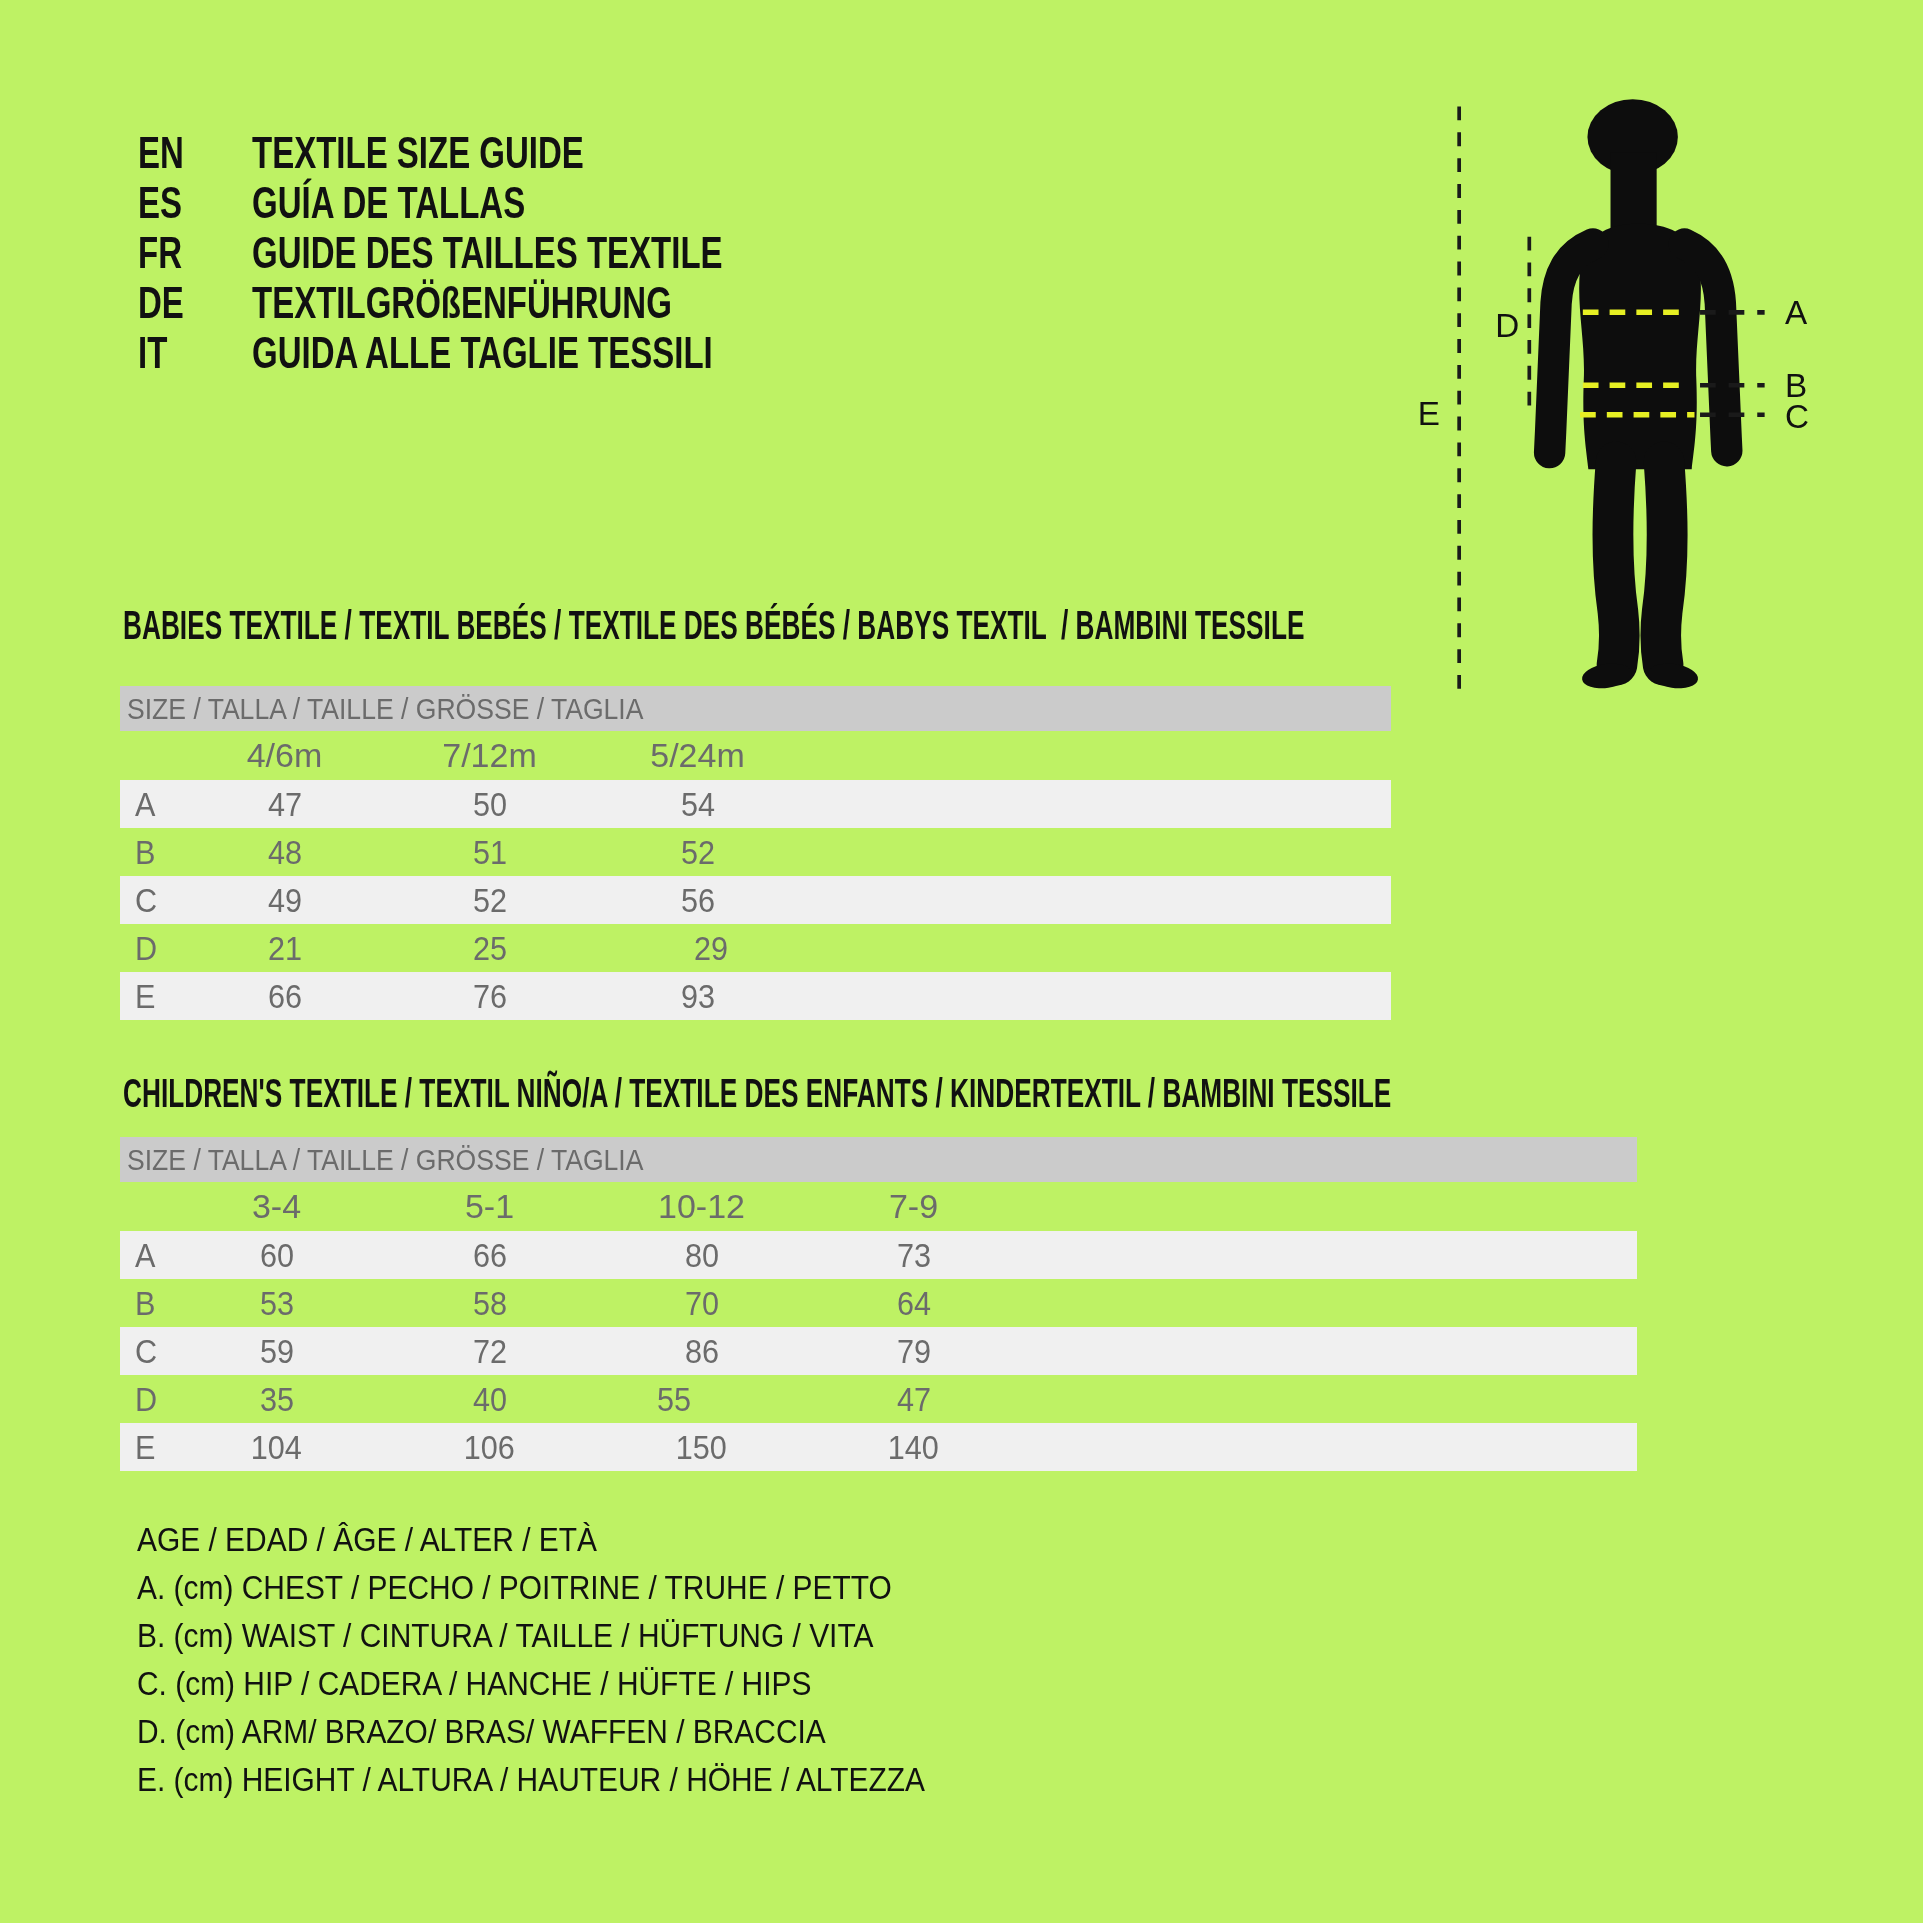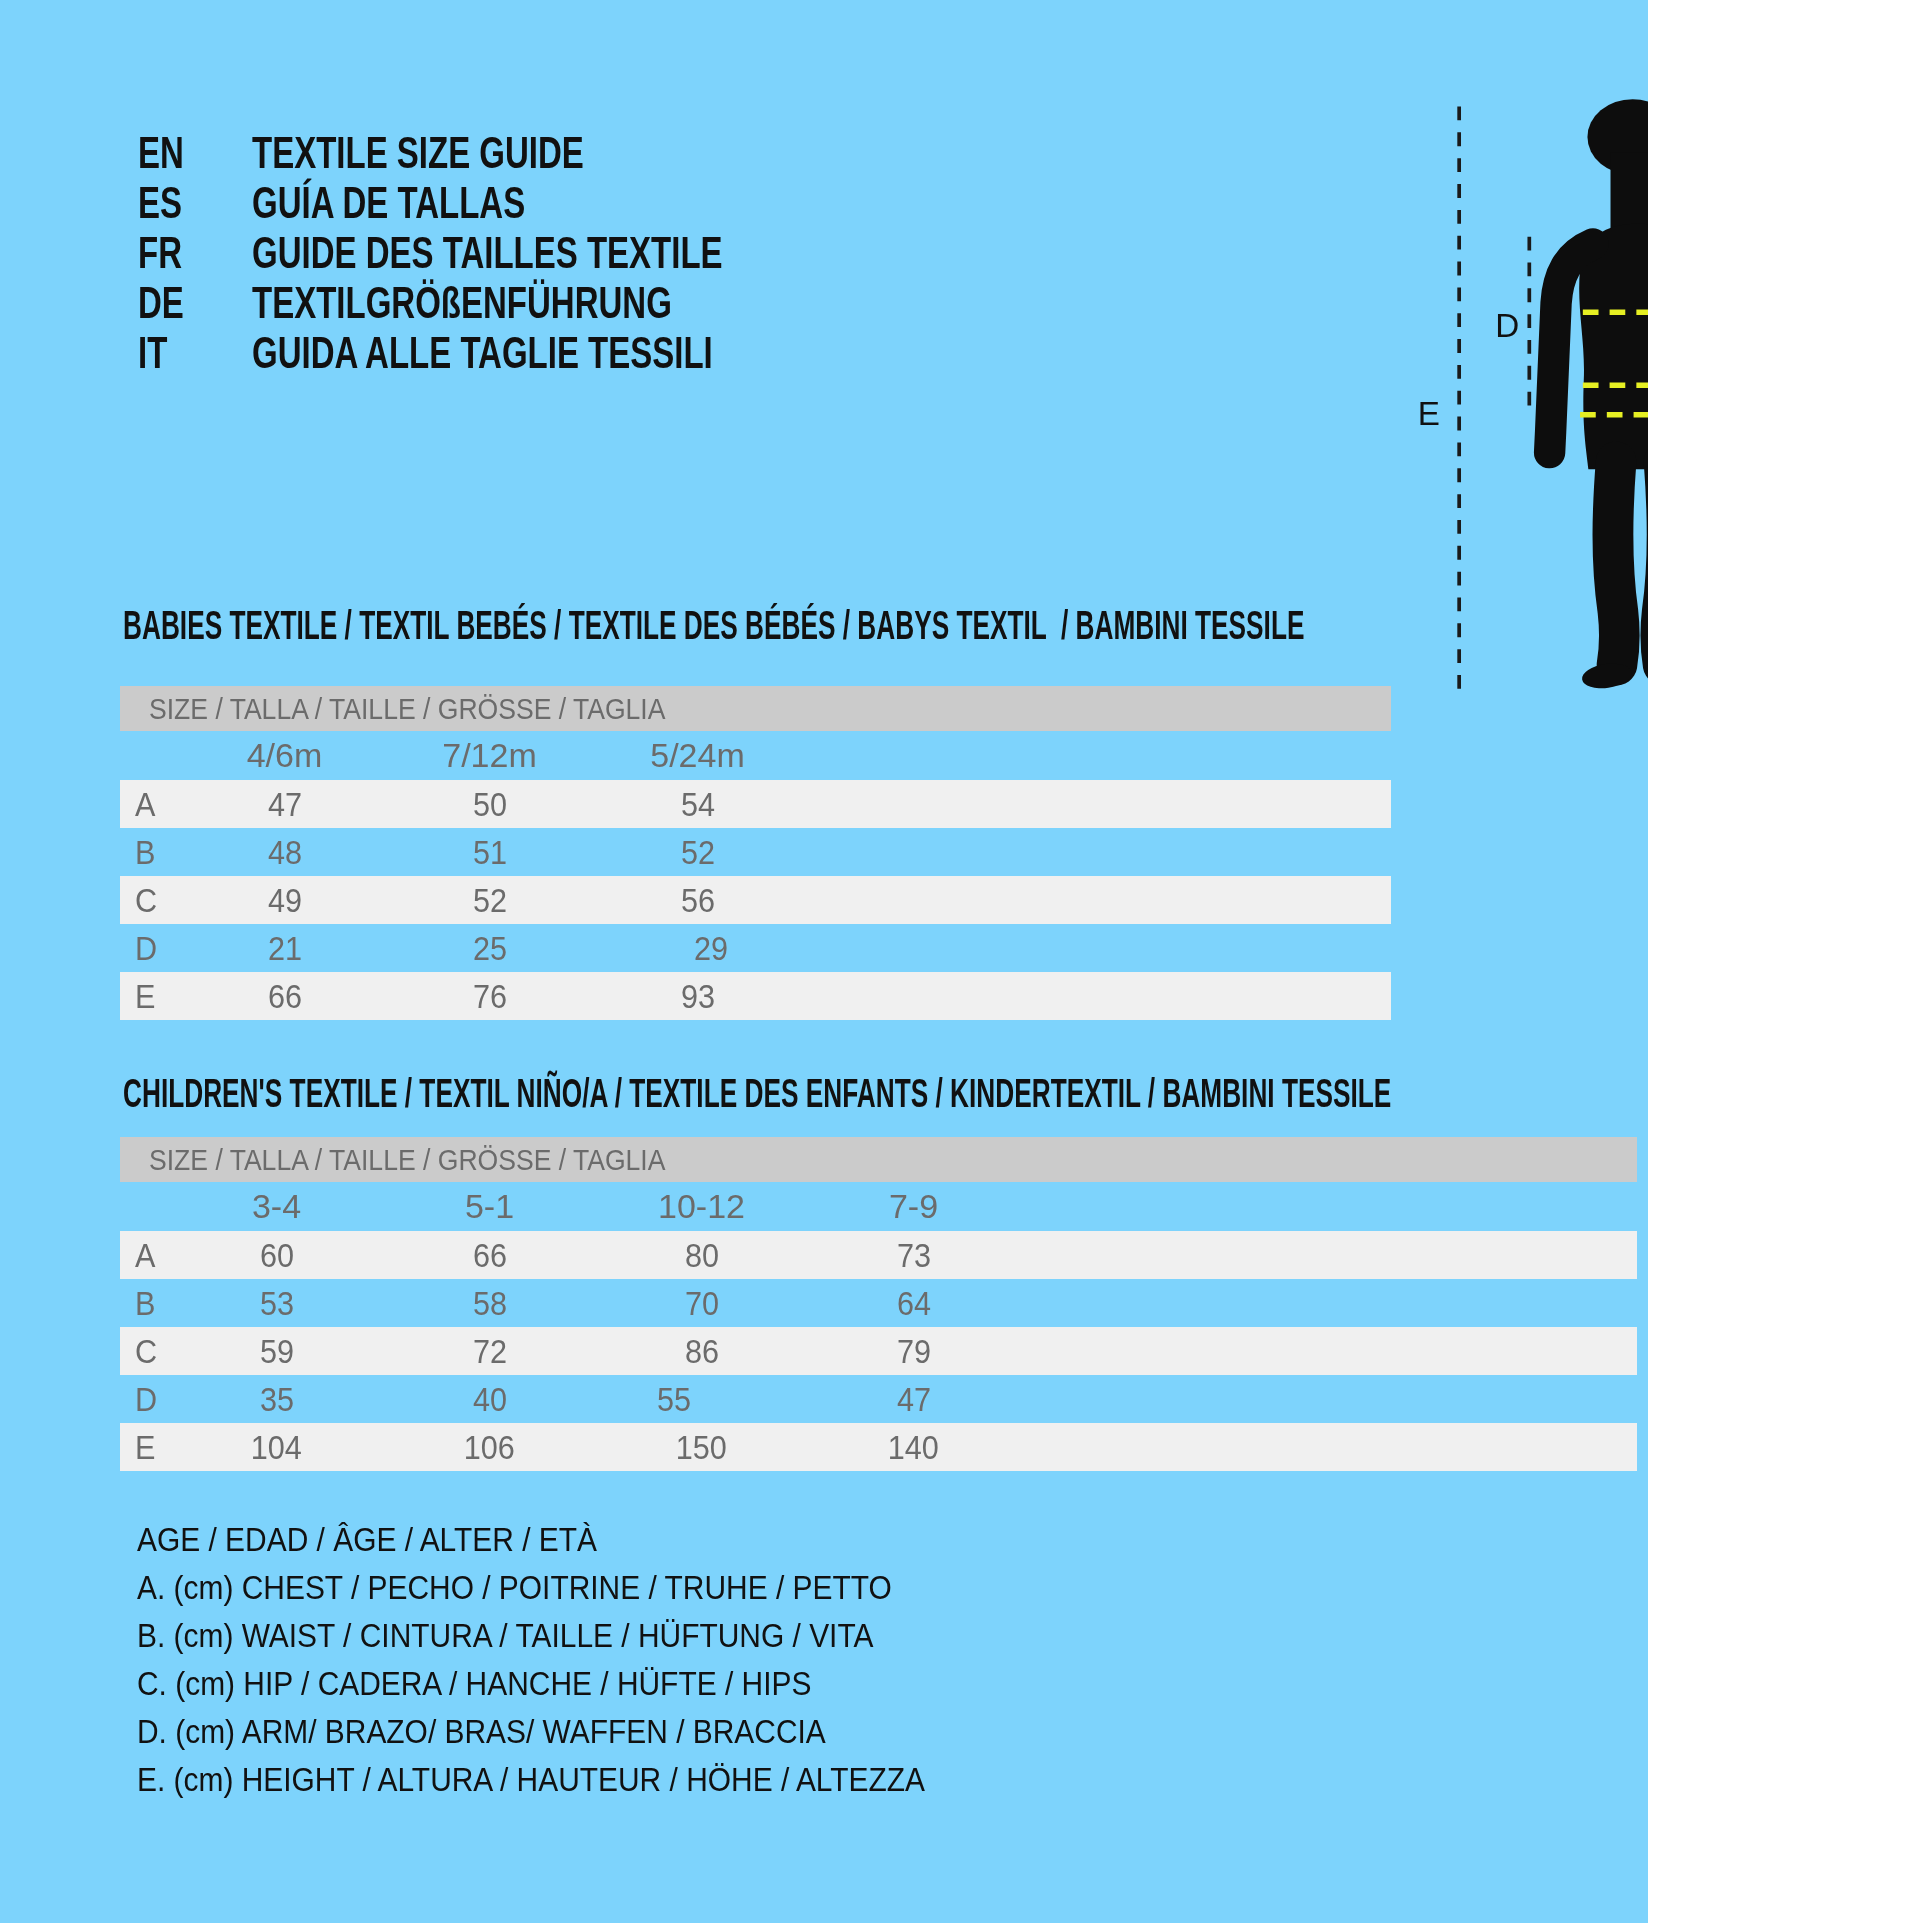--- a/index.html
+++ b/index.html
@@ -1,17 +1,17 @@
 <!DOCTYPE html>
 <html style="font-size:14.8px"><head>
 <meta charset="utf-8">
 <style>
   html,body { margin:0; padding:0; background:#fff; }
   .canvas {
-    position:relative; width:1648px; height:1923px; background:#7dd3fc;
+    position:relative; width:1923px; height:1923px; background:#bef264;
     font-family:"Liberation Sans","DejaVu Sans",sans-serif; color:#111;
     overflow:hidden;
   }
   .cond { display:inline-block; white-space:pre; transform-origin:0 50%; }
   .cond-c { display:inline-block; white-space:pre; transform-origin:50% 50%; }
   .sx64 { transform:scaleX(0.64); }
   .sx75 { transform:scaleX(0.75); }
   .sx88 { transform:scaleX(0.88); }
   .sx90 { transform:scaleX(0.90); }
 
@@ -22,21 +22,21 @@
   .lang-title { position:absolute; left:114px; top:0; height:50px; line-height:50px;
                 font-size:44px; font-weight:700; }
 
   
   .sect-heading { position:absolute; left:123px; height:41px; line-height:41px;
                   font-size:41px; font-weight:700; }
 
   
   .tbl { position:absolute; left:120px; }
   .size-bar { position:absolute; left:0; top:0; height:45px; background:#cbcbcb;
-              display:flex; align-items:center; padding-left:29px; box-sizing:border-box; }
+              display:flex; align-items:center; padding-left:7px; box-sizing:border-box; }
   .size-bar .t { font-size:29.5px; color:#6b6b6b; }
   .hdr-row { position:absolute; left:0; top:45px; width:100%; height:49px; }
   .trow { position:absolute; left:0; height:48px; width:100%; }
   .stripe { background:#f0f0f0; }
   .rl { position:absolute; left:14.8px; top:0; height:100%; display:flex; align-items:center;
         font-size:34px; color:#6b6b6b; }
   .cc { position:absolute; top:0; height:100%; width:203px; display:flex;
         align-items:center; justify-content:center; font-size:34px; color:#6b6b6b; }
 
   

